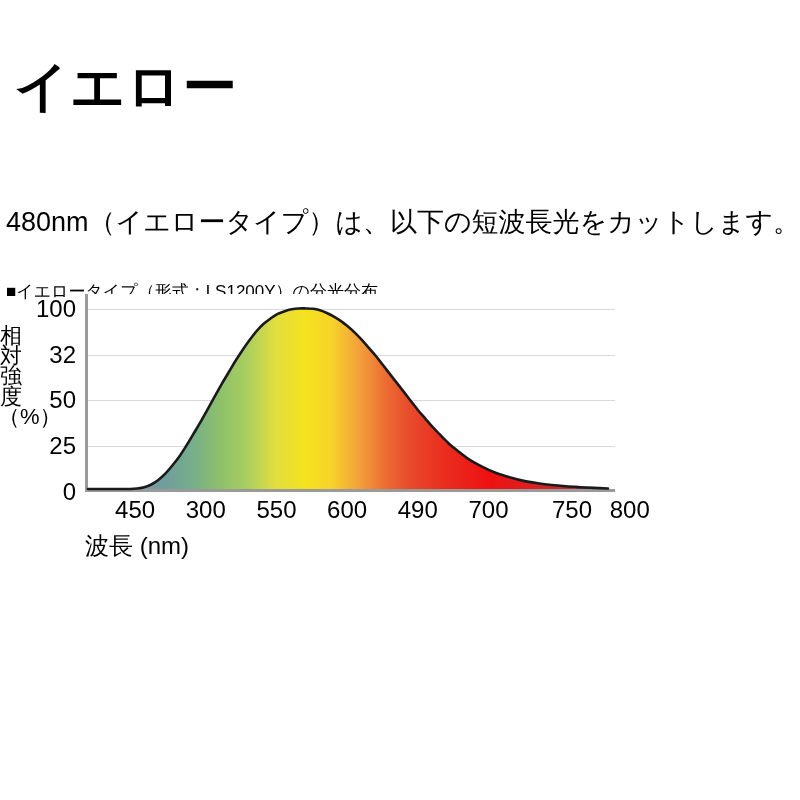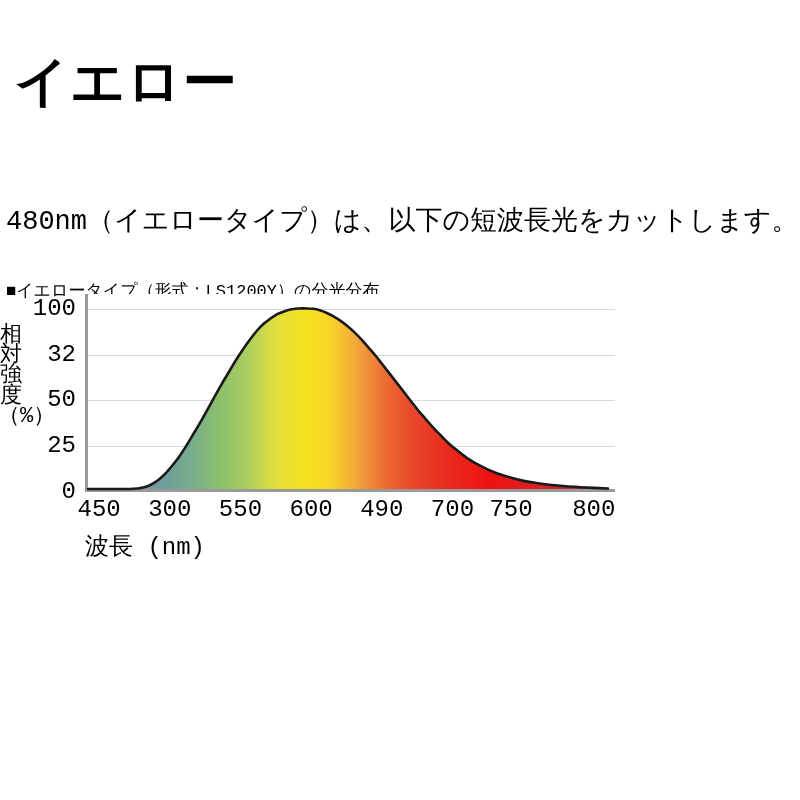--- a/index.html
+++ b/index.html
@@ -14,21 +14,20 @@
     font-family: "Liberation Sans", "DejaVu Sans", sans-serif;
     color: #000000;
     position: relative;
   }
 
   #page {
     position: absolute;
     left: 0; top: 0;
     width: 698px; height: 800px;
     background: #ffffff;
-    font-family: Liberation Mono, monospace;
   }
 
   
   .page-title {
     position: absolute;
     left: 14px;
     top: 22px;
     font-size: 54px;
     font-weight: 700;
     letter-spacing: 1px;
@@ -134,20 +133,21 @@
     width: 660px;
     height: 34px;
   }
   .x-tick-label {
     position: absolute;
     top: 0;
     font-size: 24px;
     line-height: 1;
     transform: translateX(-50%);
     white-space: nowrap;
+    margin-left: 36px;
   }
 
   .x-axis-title {
     position: absolute;
     left: 85px;
     top: 250px;
     width: 530px;
     font-size: 24px;
     white-space: nowrap;
   }
@@ -215,21 +215,21 @@
       </svg>
     </div>
 
     <div class="x-tick-labels">
         <div class="x-tick-label" style="left: 99.1333px;">450</div>
         <div class="x-tick-label" style="left: 169.8px;">300</div>
         <div class="x-tick-label" style="left: 240.467px;">550</div>
         <div class="x-tick-label" style="left: 311.133px;">600</div>
         <div class="x-tick-label" style="left: 381.8px;">490</div>
         <div class="x-tick-label" style="left: 452.467px;">700</div>
-        <div class="x-tick-label" style="left: 511px;">750</div>
+        <div class="x-tick-label" style="left: 536px;">750</div>
         <div class="x-tick-label" style="left: 593.8px;">800</div>
       </div>
 
     <div class="x-axis-title">波長 (nm)</div>
   </div>
 
 
 </div>
 
 </body></html>

